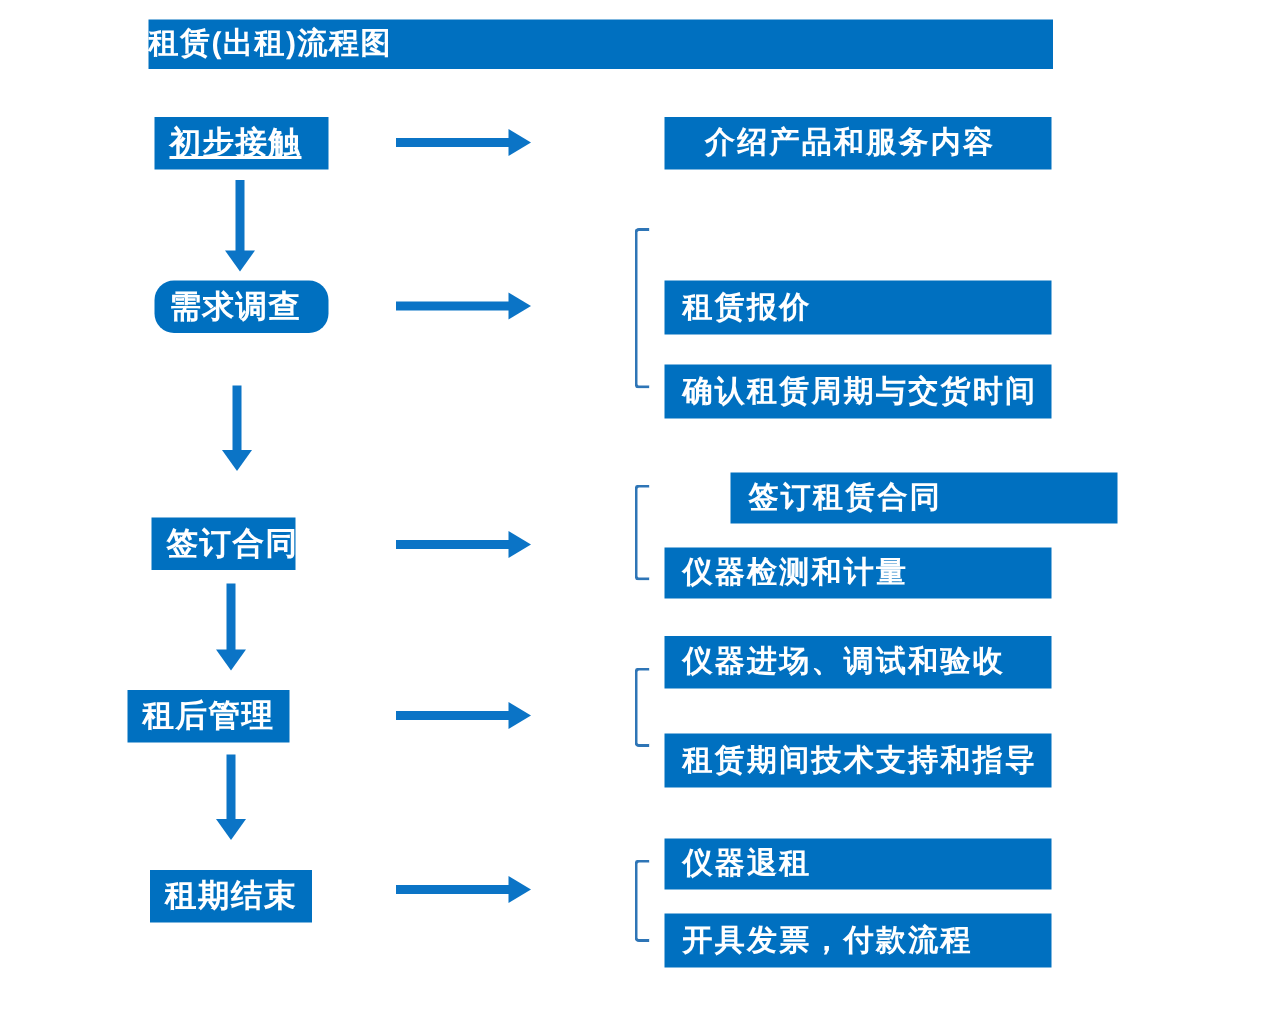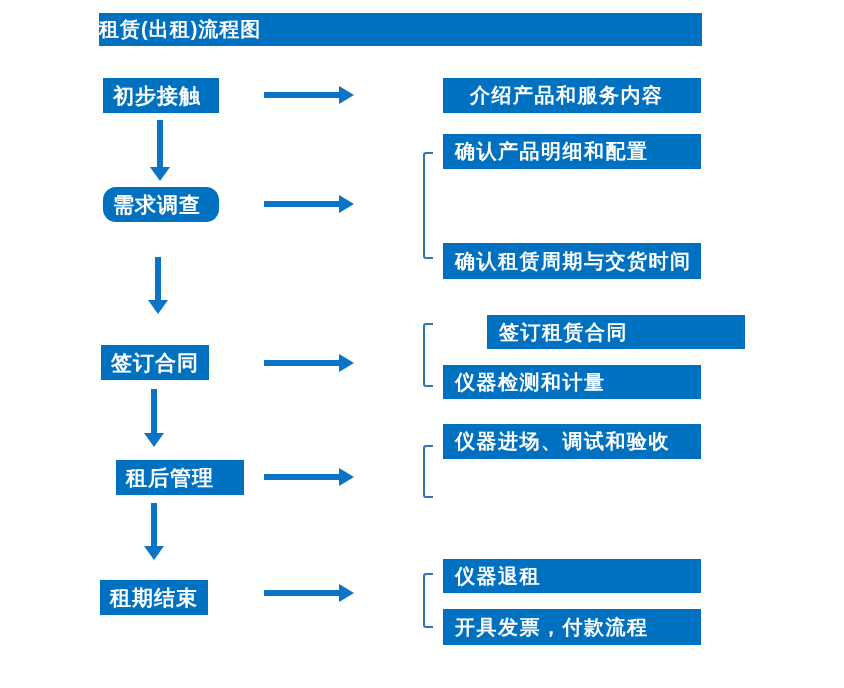--- a/index.html
+++ b/index.html
@@ -72,24 +72,24 @@
     box-sizing:border-box;
   }
 </style>
 </head>
 <body>
 
 <div id="canvas">
 
   <div class="bluebox titlebar">租赁(出租)流程图</div>
 
-  <div class="bluebox stepbox" style="left:103px;top:78px;width:116px;">初步接触</div>
+  <div class="bluebox stepbox" style="left:103px;top:78px;width:116px;text-decoration:underline;">初步接触</div>
   <div class="bluebox stepbox" style="left:103px;top:187px;width:116px;border-radius:13px;">需求调查</div>
-  <div class="bluebox stepbox" style="left:101px;top:345px;width:108px;">签订合同</div>
-  <div class="bluebox stepbox" style="left:116px;top:460px;width:128px;">租后管理</div>
+  <div class="bluebox stepbox" style="left:101px;top:345px;width:96px;">签订合同</div>
+  <div class="bluebox stepbox" style="left:85px;top:460px;width:108px;">租后管理</div>
   <div class="bluebox stepbox" style="left:100px;top:580px;width:108px;">租期结束</div>
 
   <div class="v-arrow" style="left:150px;top:120px;height:61px;">
     <div class="shaft"></div>
       <div class="head"></div>
   </div>
   <div class="v-arrow" style="left:148px;top:257px;height:57px;">
     <div class="shaft"></div>
       <div class="head"></div>
   </div>
@@ -123,24 +123,25 @@
       <div class="head"></div>
   </div>
 
   <div class="bracket" style="top:152px;height:107px;"></div>
   <div class="bracket" style="top:323px;height:64px;"></div>
   <div class="bracket" style="top:445px;height:53px;"></div>
   <div class="bracket" style="top:573px;height:55px;"></div>
 
   <div class="bluebox outbox" style="top:78px;padding-left:27px;">介绍产品和服务内容</div>
 
-  <div class="bluebox outbox" style="top:134px;">确认产品明细和配置</div>
+  <div class="bluebox outbox" style="top:187px;height:36px;line-height:36px;">租赁报价</div>
   <div class="bluebox outbox" style="top:243px;height:36px;line-height:36px;">确认租赁周期与交货时间</div>
 
   <div class="bluebox outbox" style="top:315px;height:34px;line-height:34px;margin-left:44px;">签订租赁合同</div>
   <div class="bluebox outbox" style="top:365px;height:34px;line-height:34px;">仪器检测和计量</div>
 
   <div class="bluebox outbox" style="top:424px;">仪器进场、调试和验收</div>
+  <div class="bluebox outbox" style="top:489px;height:36px;line-height:36px;">租赁期间技术支持和指导</div>
 
   <div class="bluebox outbox" style="top:559px;height:34px;line-height:34px;font-family:Liberation Serif, serif;">仪器退租</div>
   <div class="bluebox outbox" style="top:609px;height:36px;line-height:36px;">开具发票，付款流程</div>
 
 </div>
 
 </body></html>

